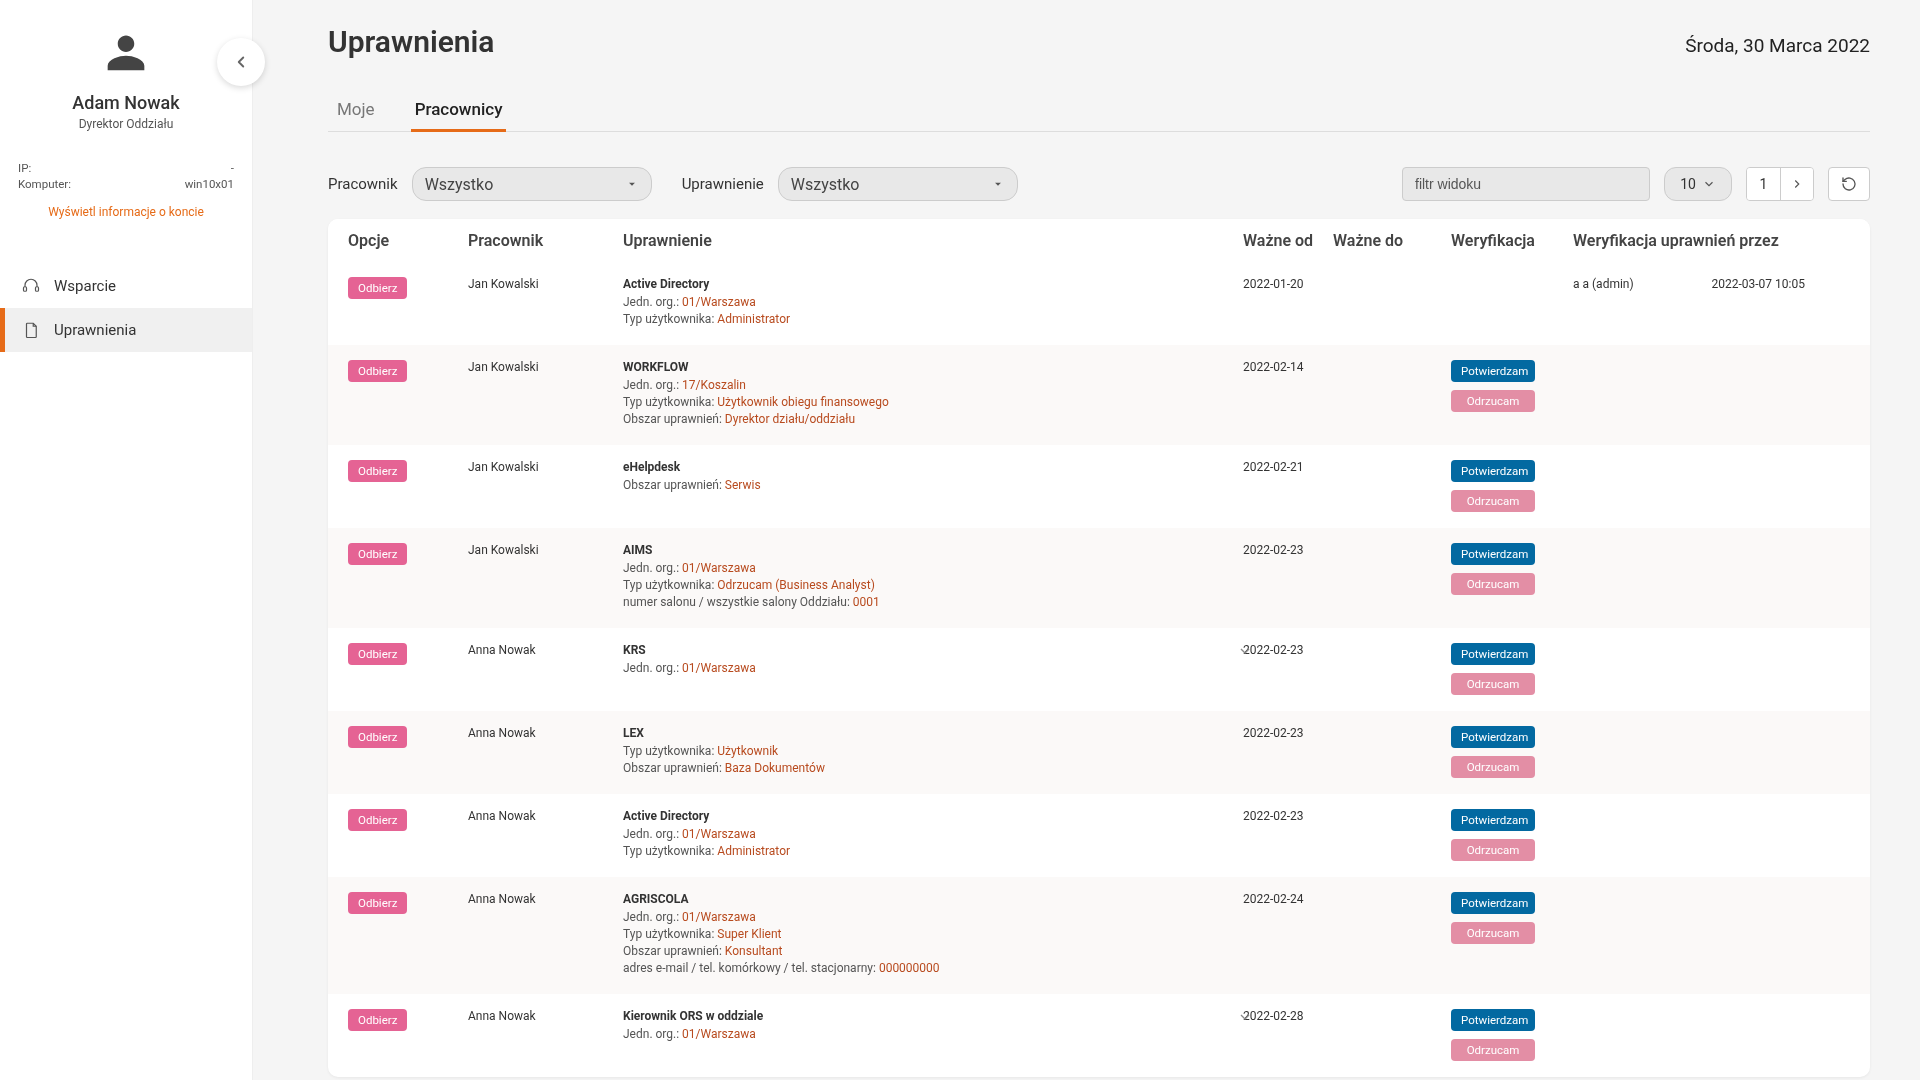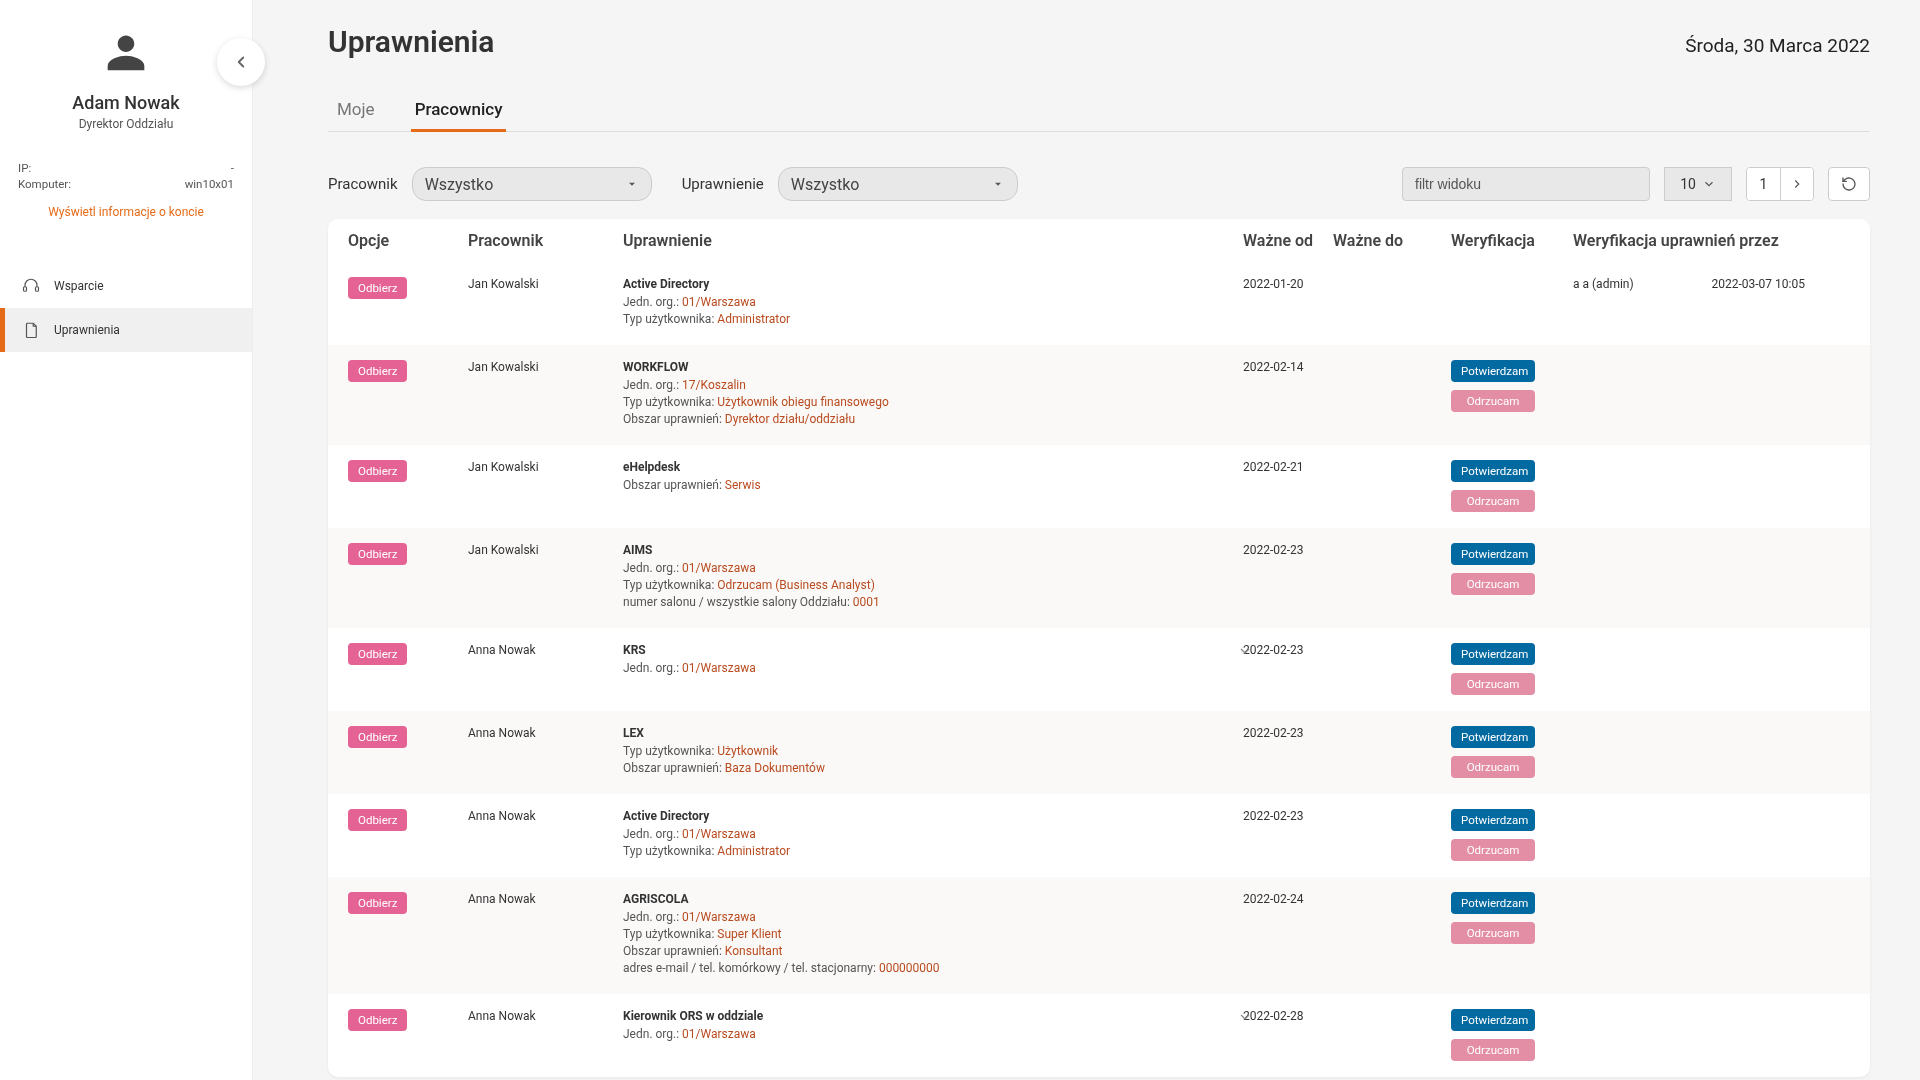--- a/index.html
+++ b/index.html
@@ -42,21 +42,21 @@
   .avatar svg { fill: #444; }
   .user-name { font-size: 18px; font-weight: 500; color: #333; margin-bottom: 4px; white-space: nowrap;}
   .user-role { font-size: 12px; color: #555; margin-bottom: 20px; white-space: nowrap;}
   .user-meta { font-size: 11.5px; color: #555; text-align: left; padding: 0 18px; }
   .user-meta-row { display: flex; justify-content: space-between; margin-bottom: 2px; }
   .account-link { display: block; text-align: center; font-size: 12px; color: #e66b18; margin-top: 14px; cursor: pointer; }
   .nav { margin-top: 45px; }
   .nav-item {
     display: flex; align-items: center; gap: 14px;
     padding: 13px 22px;
-    font-size: 12px;
+    font-size: 15px;
     cursor: pointer;
     color: #333;
     white-space: nowrap;
   }
   .nav-item svg { width: 18px; height: 18px; fill: none; stroke: #555; stroke-width: 1.6; }
   .nav-item.active {
     background: #f0f0f0;
     border-left: 5px solid #e66b18;
     padding-left: 17px;
   }
@@ -89,21 +89,21 @@
     height: 34px; width: 248px;
     border: 1px solid #ccc; border-radius: 4px;
     background: #e8e8e8;
     padding: 0 12px;
     font-size: 14px;
     color: #444;
   }
   .filter-input::placeholder { color: #555; }
   .pagesize {
     height: 34px; width: 68px;
-    border: 1px solid #ccc; border-radius: 0;
+    border: 1px solid #ccc; border-radius: 12px;
     background: #e8e8e8;
     display: flex; align-items: center; justify-content: center; gap: 6px;
     font-size: 14px; cursor: pointer;
   }
   .pager {
     display: flex; border: 1px solid #ccc; border-radius: 4px; overflow: hidden;
     height: 34px;
   }
   .pager-page, .pager-next {
     width: 33px; display: flex; align-items: center; justify-content: center;

